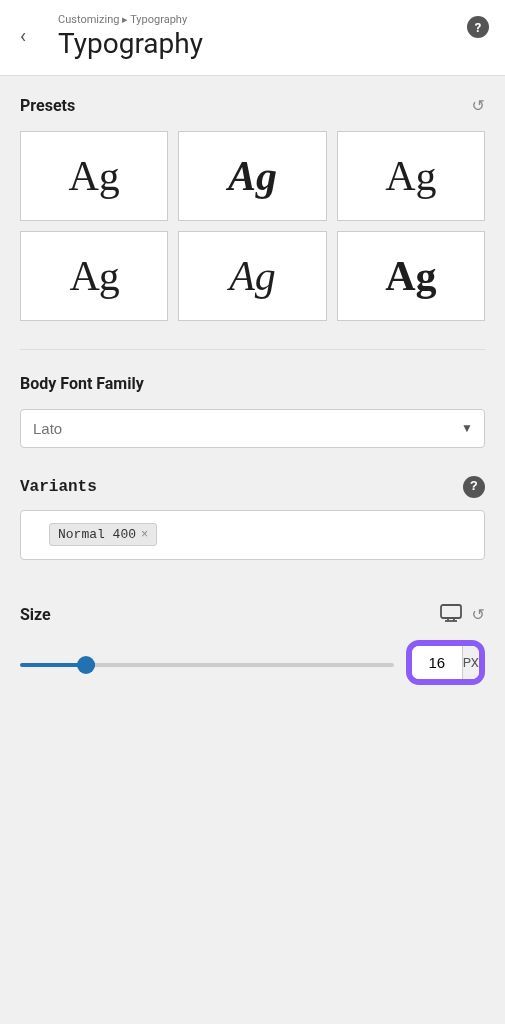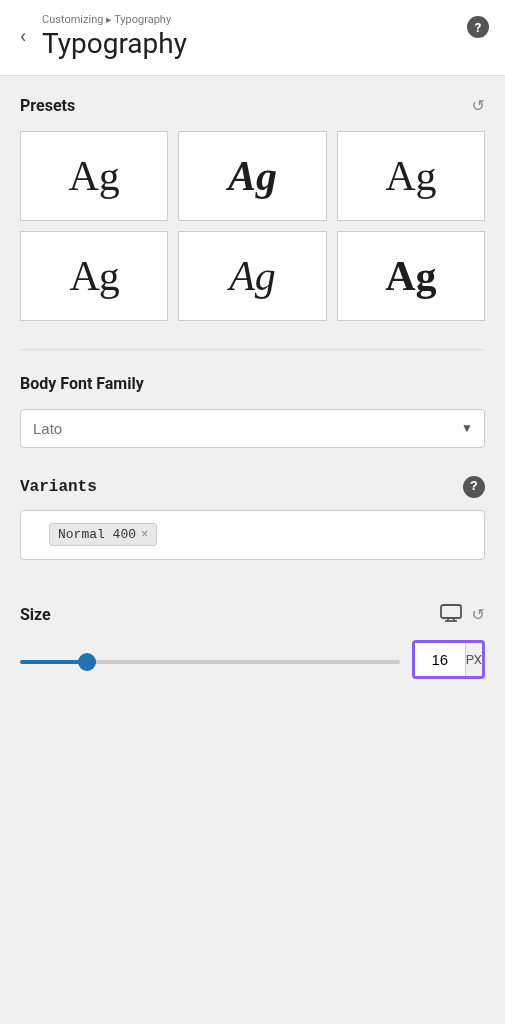--- a/index.html
+++ b/index.html
@@ -24,20 +24,21 @@
     .back-btn {
       font-size: 20px;
       color: #555;
       cursor: pointer;
       line-height: 1;
       padding: 4px;
     }
     .header-text {
       display: flex;
       flex-direction: column;
+      margin-left: 16px;
     }
     .breadcrumb {
       font-size: 11px;
       color: #777;
       line-height: 1.4;
     }
     .page-title {
       font-size: 28px;
       font-weight: 400;
       color: #1e1e1e;
@@ -248,22 +249,22 @@
       -webkit-appearance: none;
       width: 18px;
       height: 18px;
       border-radius: 50%;
       background: #2271b1;
       cursor: pointer;
       border: none;
     }
     .size-value-box {
       display: flex;
-      border: 3px solid #8b5cf6;
-      border-radius: 4px;
+      border: 6px solid #8b5cf6;
+      border-radius: 13px;
       overflow: hidden;
       background: #fff;
     }
     .size-value {
       width: 50px;
       text-align: center;
       padding: 8px 4px;
       font-size: 15px;
       border: none;
       outline: none;

